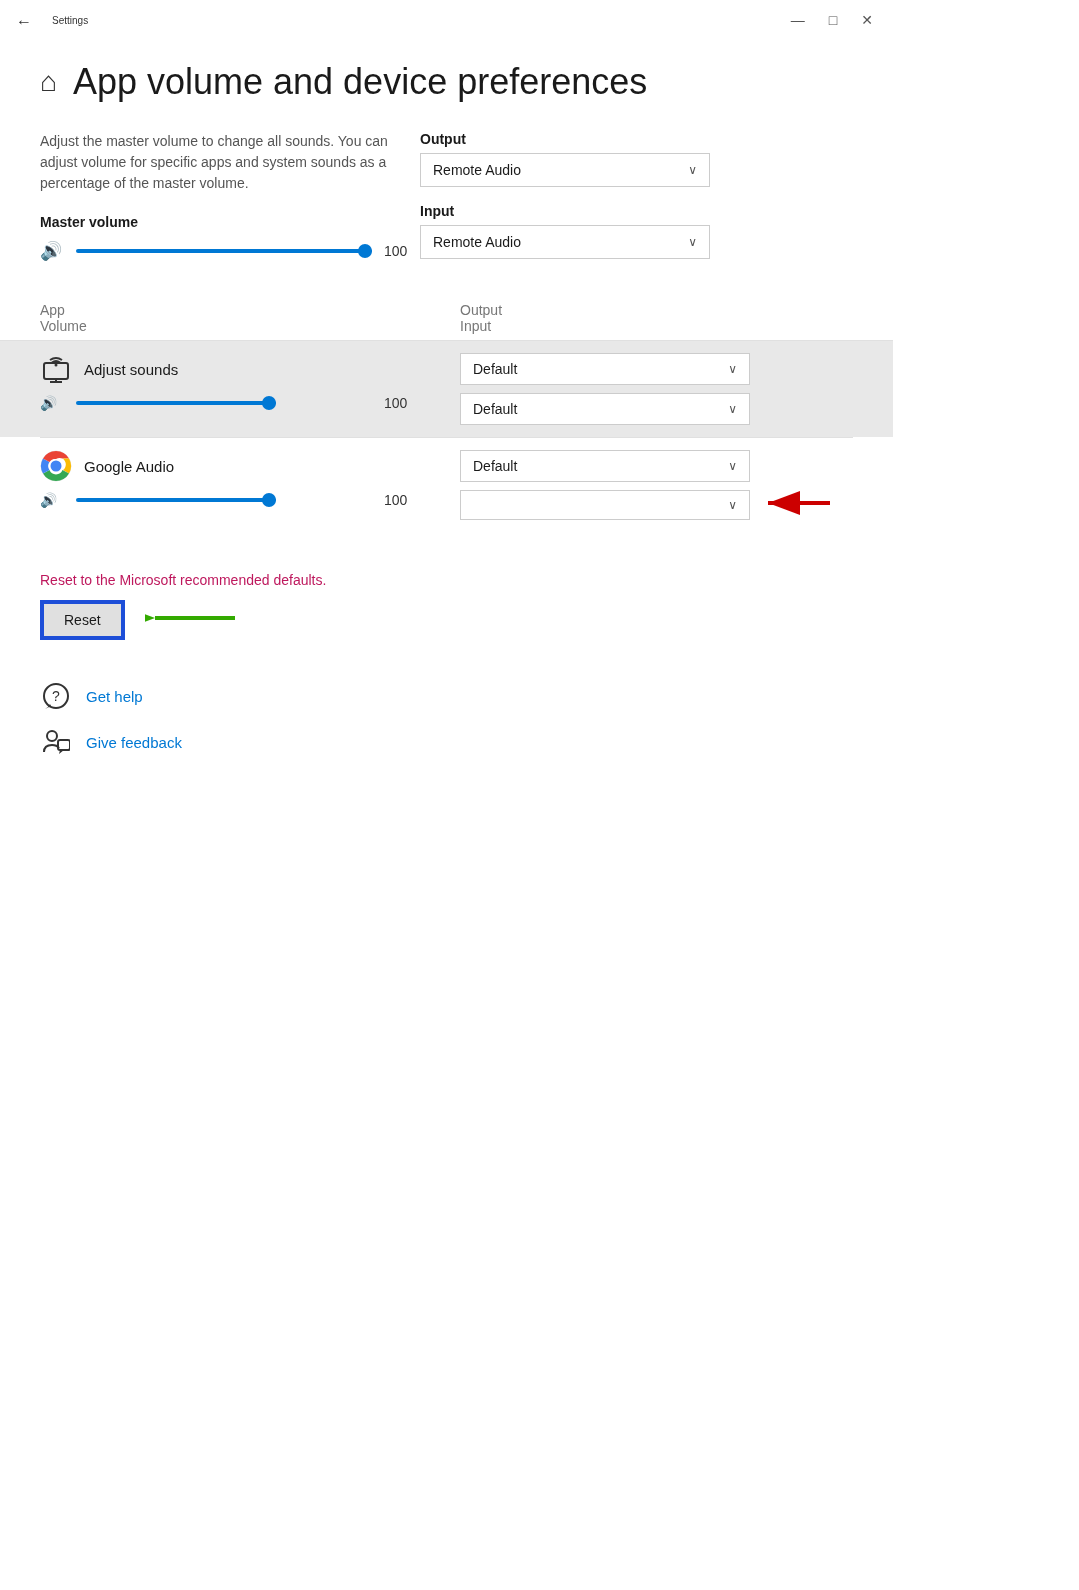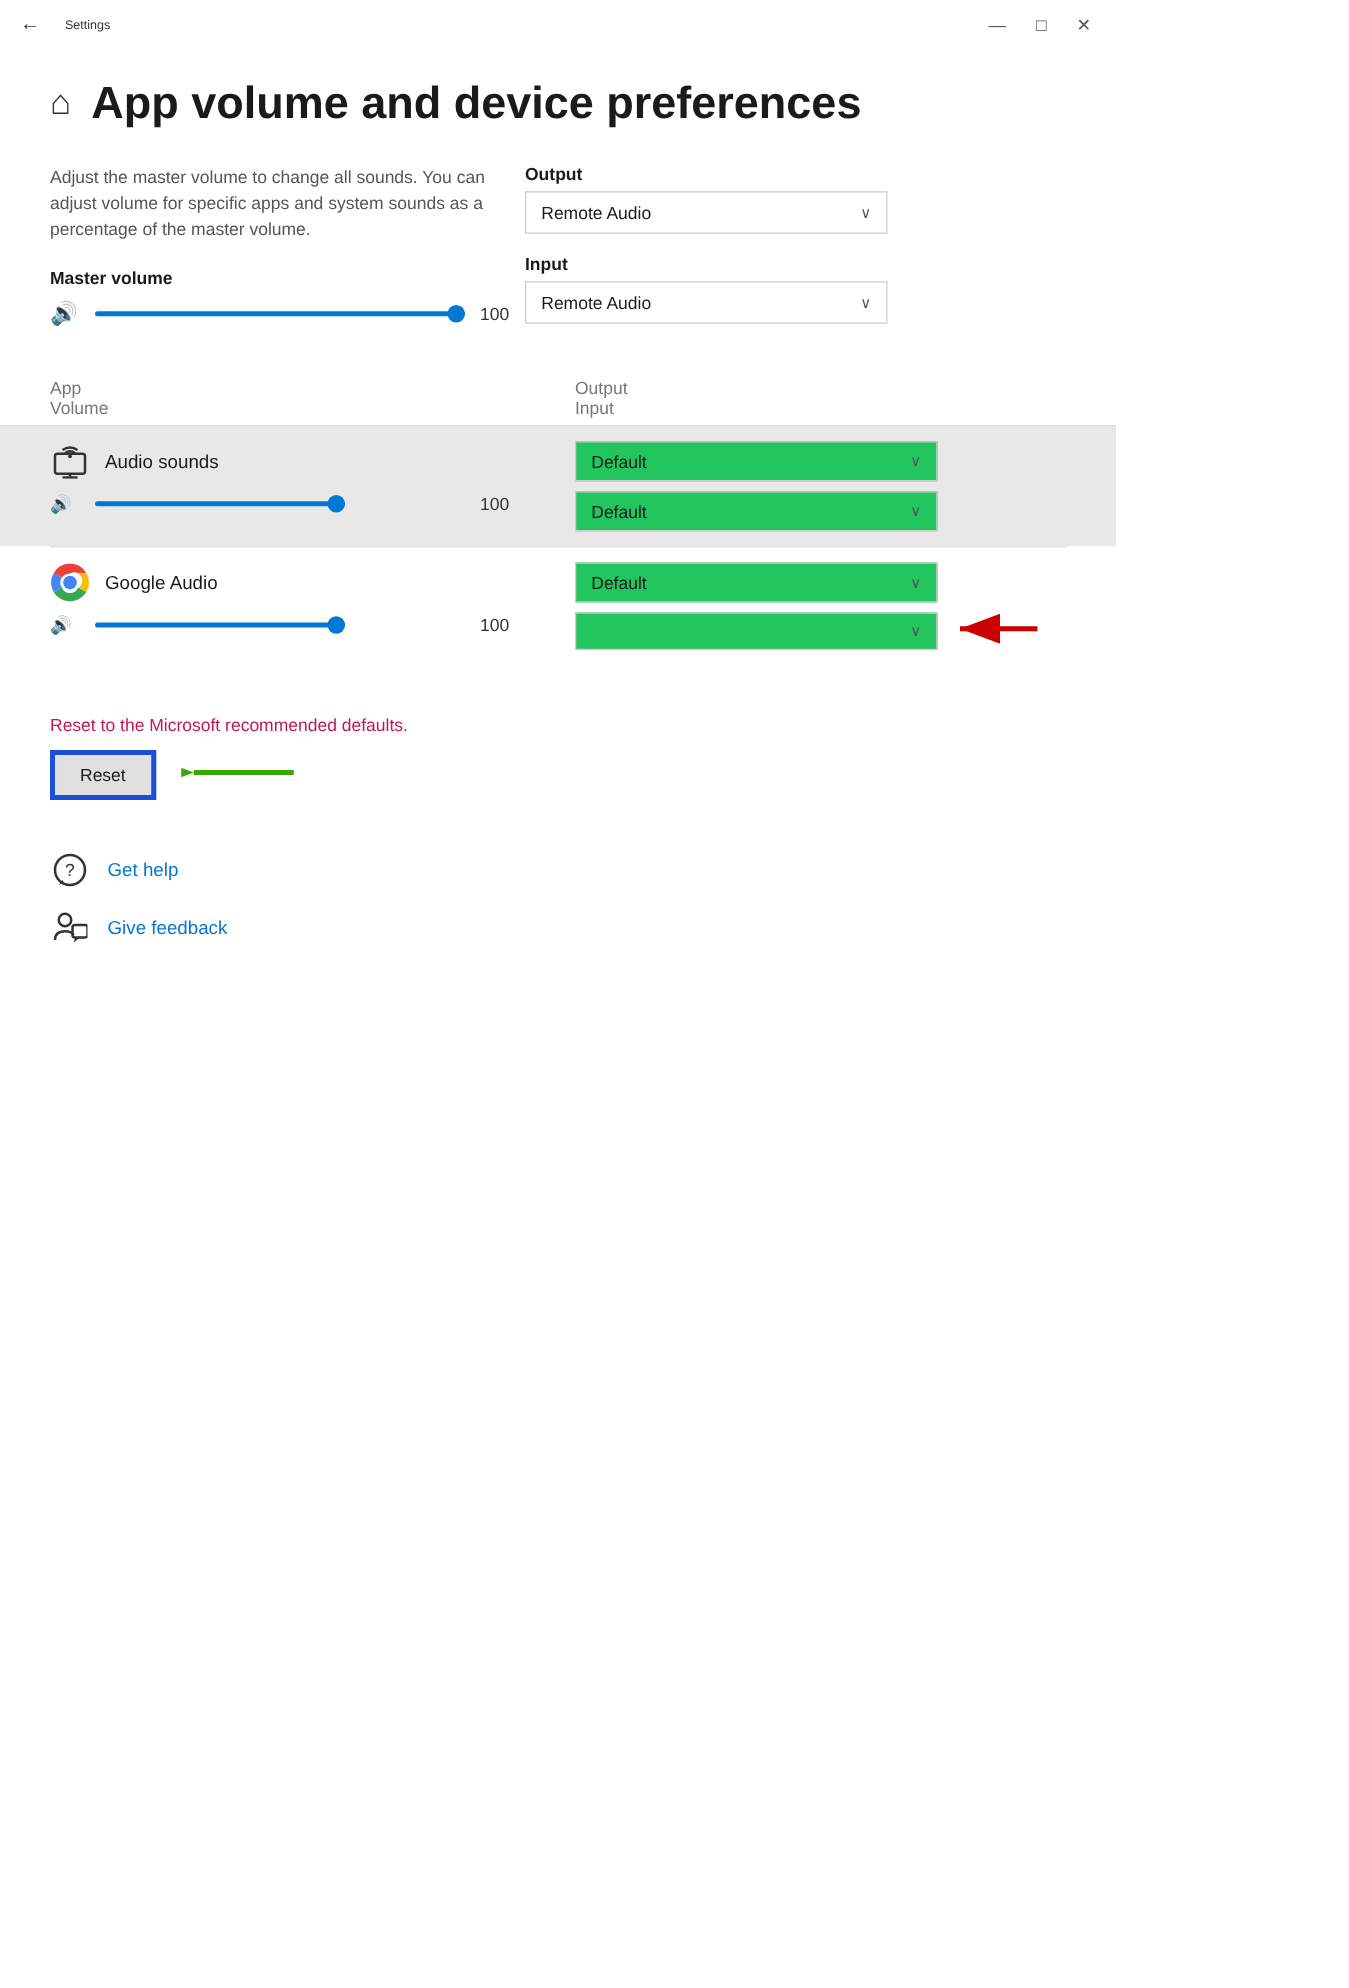--- a/index.html
+++ b/index.html
@@ -62,21 +62,21 @@
       align-items: center;
       gap: 16px;
       margin-bottom: 28px;
     }
     .home-icon {
       font-size: 28px;
       color: #333;
     }
     .page-title {
       font-size: 36px;
-      font-weight: 700;
+      font-weight: 400;
       color: #1a1a1a;
       line-height: 1.2;
     }
 
     
     .top-section {
       display: flex;
       margin-bottom: 40px;
     }
     .top-left {
@@ -205,21 +205,21 @@
       flex-direction: column;
       gap: 8px;
     }
     .app-dropdown {
       display: flex;
       align-items: center;
       justify-content: space-between;
       border: 1px solid #ccc;
       padding: 7px 12px;
       cursor: pointer;
-      background: #22c55e;
+      background: #ffffff;
       width: 290px;
       font-size: 14px;
       color: #1a1a1a;
     }
 
     
     .reset-section {
       margin-top: 30px;
       padding-top: 10px;
     }
@@ -359,21 +359,21 @@
 
               <rect x="4" y="8" width="24" height="16" rx="2" fill="none" stroke="#333" stroke-width="2"></rect>
               <line x1="16" y1="24" x2="16" y2="27" stroke="#333" stroke-width="2"></line>
               <line x1="10" y1="27" x2="22" y2="27" stroke="#333" stroke-width="2"></line>
 
               <path d="M10 5 Q16 1 22 5" fill="none" stroke="#333" stroke-width="2"></path>
               <path d="M12 7.5 Q16 4.5 20 7.5" fill="none" stroke="#333" stroke-width="2"></path>
               <circle cx="16" cy="10" r="1.5" fill="#333"></circle>
             </svg>
           </div>
-          <span class="app-name">Audio sounds</span>
+          <span class="app-name">Adjust sounds</span>
         </div>
         <div class="volume-row">
           <span class="volume-icon" style="font-size:14px;">🔊</span>
           <div class="slider-container">
             <input type="range" class="slider-input" min="0" max="100" value="100" style="background: linear-gradient(to right, rgb(0, 120, 212) 100%, rgb(204, 204, 204) 100%); width: 200px;">
           </div>
           <span class="volume-value">100</span>
         </div>
       </div>
       <div class="app-row-right">

